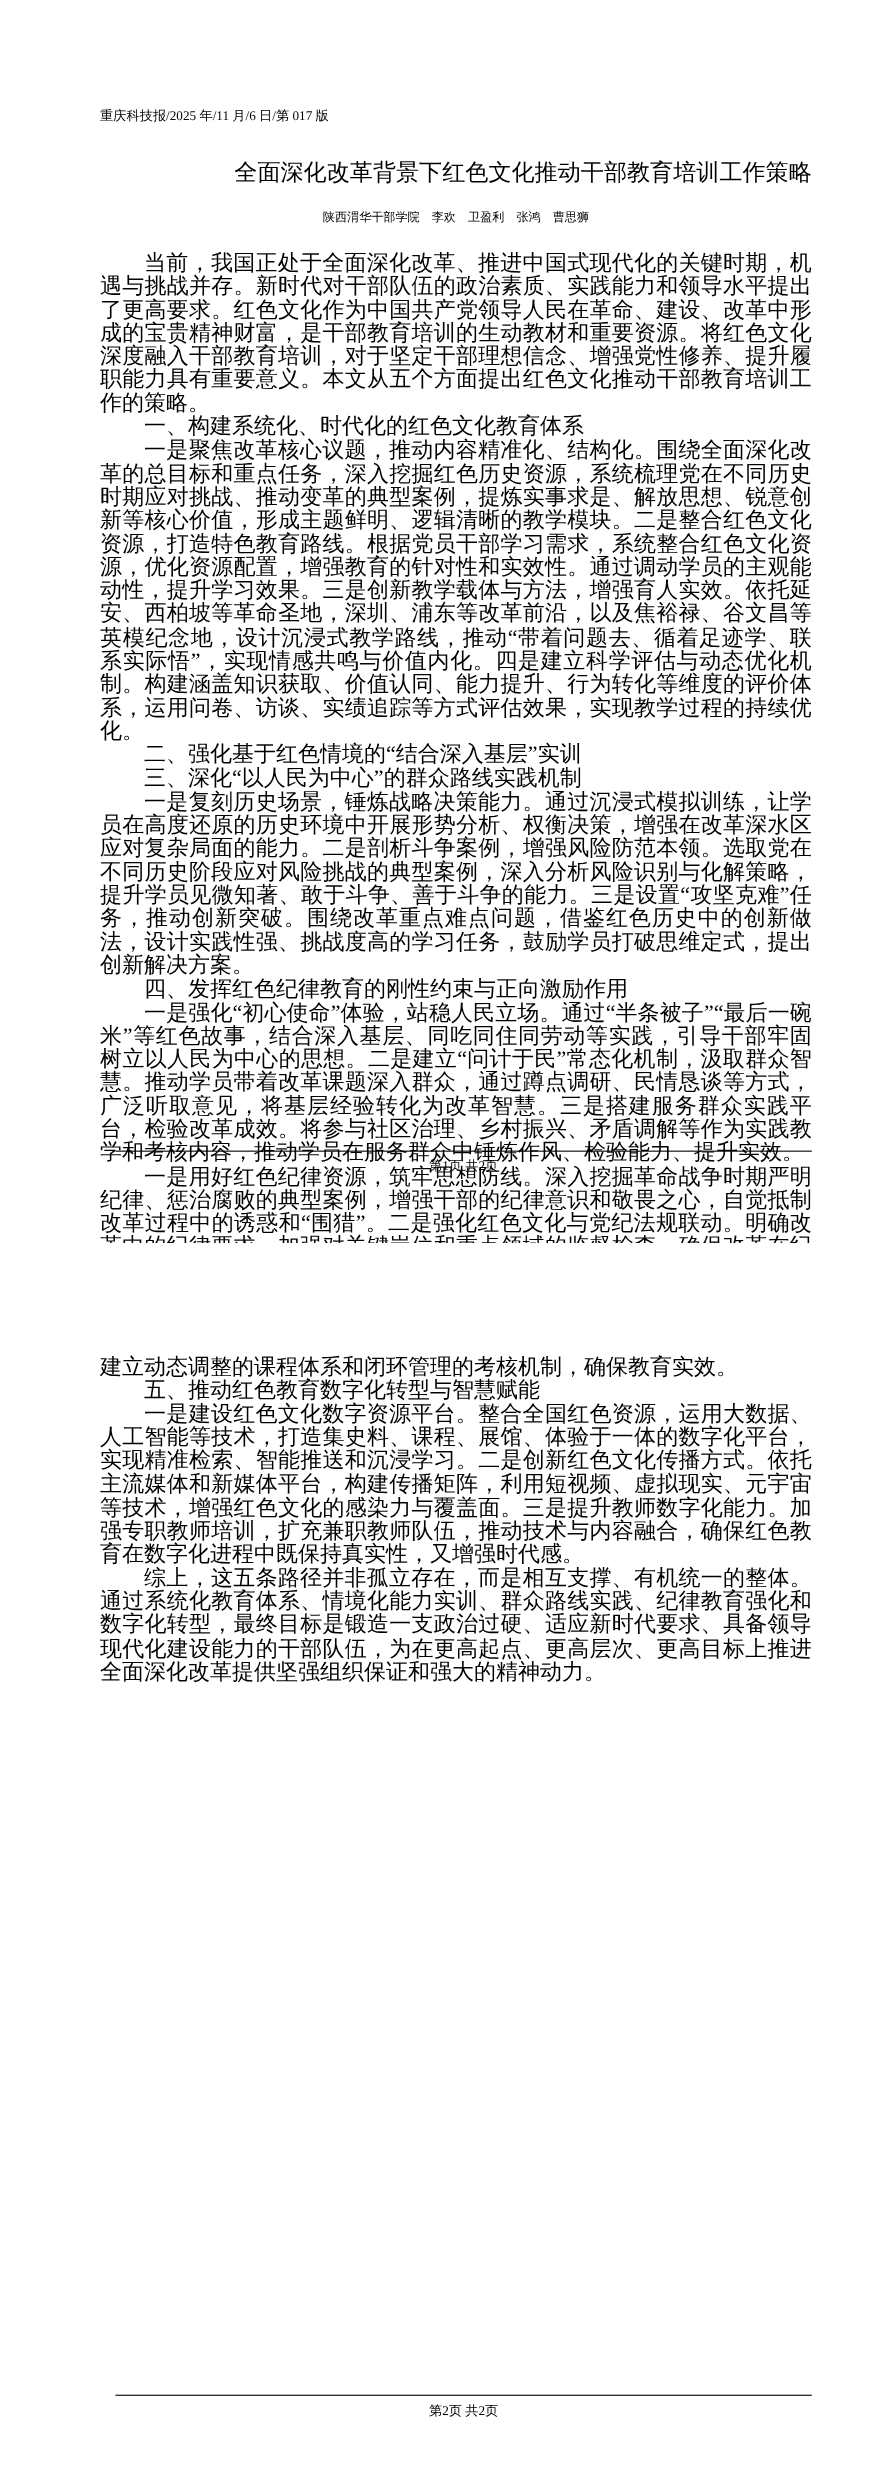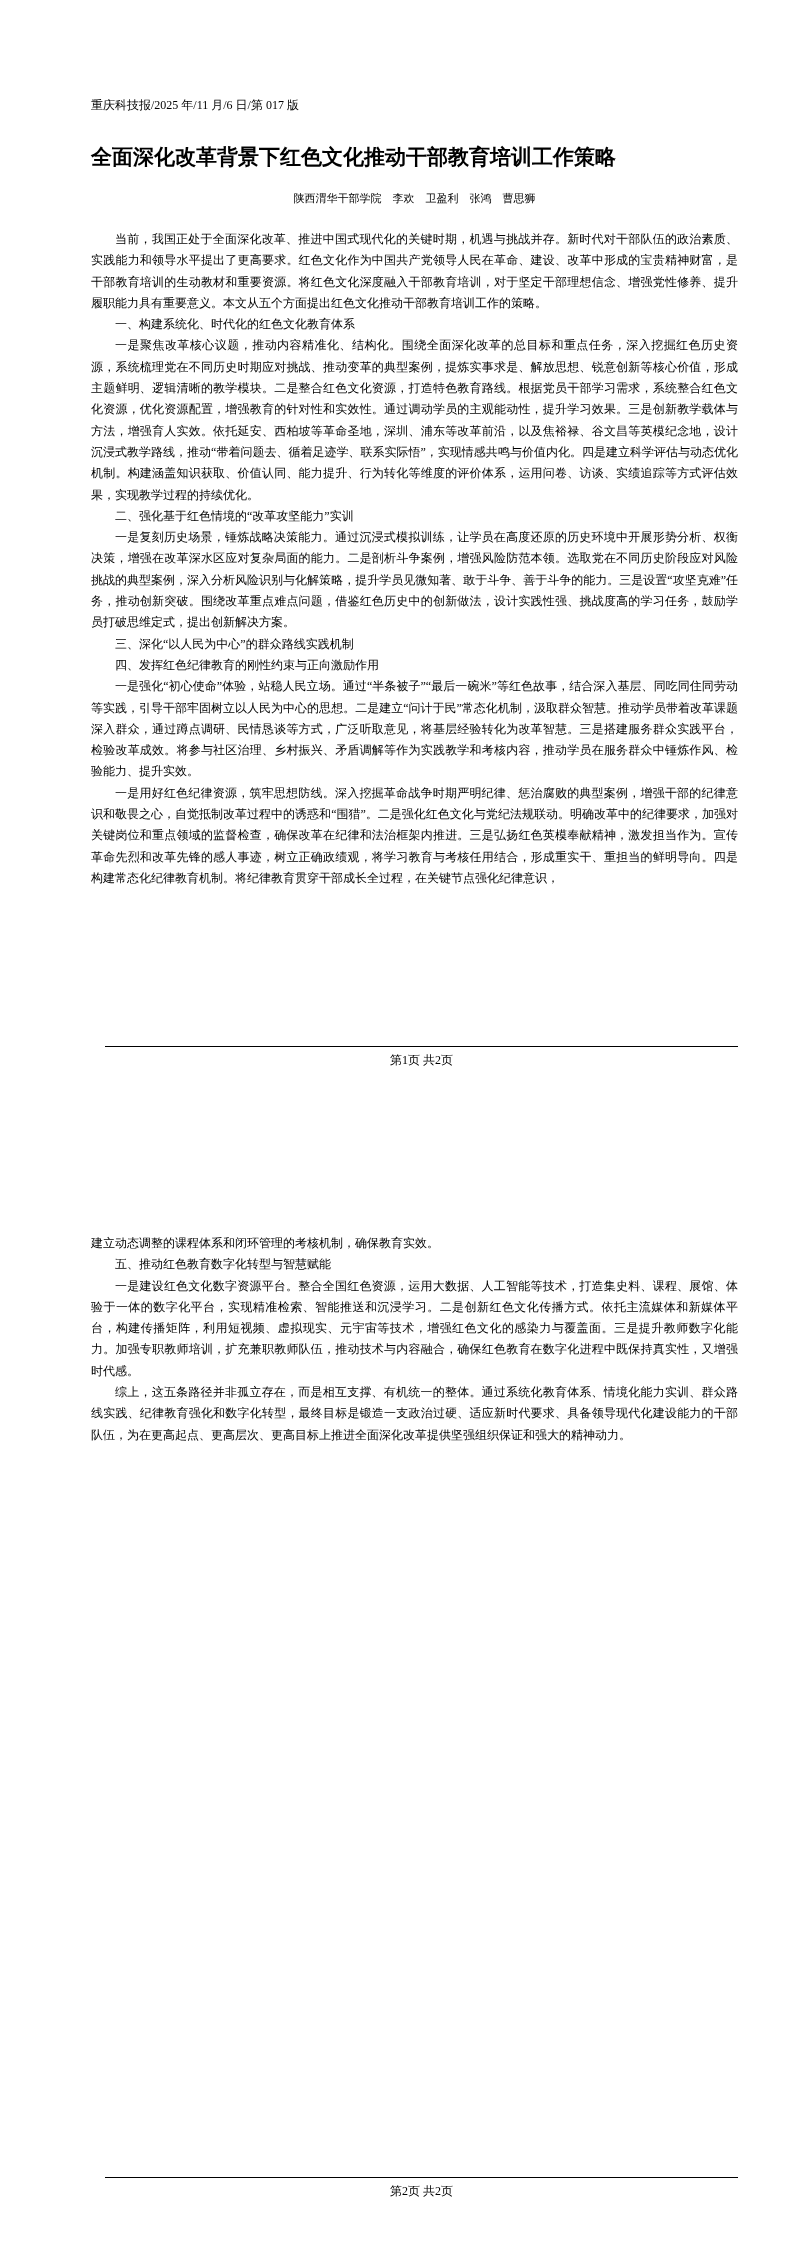--- a/index.html
+++ b/index.html
@@ -22,34 +22,34 @@
   .page-2 .content { padding-top: 103px; }
 
   .masthead {
     font-size: 12px;
     line-height: 21px;
     text-align: left;
   }
   .article-title {
     margin: 26px 0 0 0;
     font-size: 21px;
-    font-weight: bold;
+    font-weight: normal;
     line-height: 30px;
-    text-align: left;
+    text-align: right;
   }
   .authors {
     margin-top: 16px;
     font-size: 11px;
     line-height: 21px;
     text-align: center;
   }
   .body-text { margin-top: 20px; }
   .para {
     margin: 0;
-    font-size: 12px;
+    font-size: 20px;
     line-height: 21.3px;
     text-align: justify;
     text-indent: 2em;
     letter-spacing: 0;
   }
   .para.no-indent { text-indent: 0; }
   .page-footer {
     position: absolute;
     left: 105px;
     right: 62px;
@@ -71,23 +71,23 @@
       <div class="masthead">重庆科技报/2025 年/11 月/6 日/第 017 版</div>
 
       <h1 class="article-title">全面深化改革背景下红色文化推动干部教育培训工作策略</h1>
 
       <div class="authors">陕西渭华干部学院　李欢　卫盈利　张鸿　曹思狮</div>
 
       <div class="body-text">
         <p class="para">当前，我国正处于全面深化改革、推进中国式现代化的关键时期，机遇与挑战并存。新时代对干部队伍的政治素质、实践能力和领导水平提出了更高要求。红色文化作为中国共产党领导人民在革命、建设、改革中形成的宝贵精神财富，是干部教育培训的生动教材和重要资源。将红色文化深度融入干部教育培训，对于坚定干部理想信念、增强党性修养、提升履职能力具有重要意义。本文从五个方面提出红色文化推动干部教育培训工作的策略。</p>
         <p class="para">一、构建系统化、时代化的红色文化教育体系</p>
         <p class="para">一是聚焦改革核心议题，推动内容精准化、结构化。围绕全面深化改革的总目标和重点任务，深入挖掘红色历史资源，系统梳理党在不同历史时期应对挑战、推动变革的典型案例，提炼实事求是、解放思想、锐意创新等核心价值，形成主题鲜明、逻辑清晰的教学模块。二是整合红色文化资源，打造特色教育路线。根据党员干部学习需求，系统整合红色文化资源，优化资源配置，增强教育的针对性和实效性。通过调动学员的主观能动性，提升学习效果。三是创新教学载体与方法，增强育人实效。依托延安、西柏坡等革命圣地，深圳、浦东等改革前沿，以及焦裕禄、谷文昌等英模纪念地，设计沉浸式教学路线，推动“带着问题去、循着足迹学、联系实际悟”，实现情感共鸣与价值内化。四是建立科学评估与动态优化机制。构建涵盖知识获取、价值认同、能力提升、行为转化等维度的评价体系，运用问卷、访谈、实绩追踪等方式评估效果，实现教学过程的持续优化。</p>
-        <p class="para">二、强化基于红色情境的“改革攻坚能力”实训</p>
+        <p class="para">二、强化基于红色情境的“结合深入基层”实训</p>
+        <p class="para">三、深化“以人民为中心”的群众路线实践机制</p>
         <p class="para">一是复刻历史场景，锤炼战略决策能力。通过沉浸式模拟训练，让学员在高度还原的历史环境中开展形势分析、权衡决策，增强在改革深水区应对复杂局面的能力。二是剖析斗争案例，增强风险防范本领。选取党在不同历史阶段应对风险挑战的典型案例，深入分析风险识别与化解策略，提升学员见微知著、敢于斗争、善于斗争的能力。三是设置“攻坚克难”任务，推动创新突破。围绕改革重点难点问题，借鉴红色历史中的创新做法，设计实践性强、挑战度高的学习任务，鼓励学员打破思维定式，提出创新解决方案。</p>
-        <p class="para">三、深化“以人民为中心”的群众路线实践机制</p>
         <p class="para">四、发挥红色纪律教育的刚性约束与正向激励作用</p>
         <p class="para">一是强化“初心使命”体验，站稳人民立场。通过“半条被子”“最后一碗米”等红色故事，结合深入基层、同吃同住同劳动等实践，引导干部牢固树立以人民为中心的思想。二是建立“问计于民”常态化机制，汲取群众智慧。推动学员带着改革课题深入群众，通过蹲点调研、民情恳谈等方式，广泛听取意见，将基层经验转化为改革智慧。三是搭建服务群众实践平台，检验改革成效。将参与社区治理、乡村振兴、矛盾调解等作为实践教学和考核内容，推动学员在服务群众中锤炼作风、检验能力、提升实效。</p>
         <p class="para">一是用好红色纪律资源，筑牢思想防线。深入挖掘革命战争时期严明纪律、惩治腐败的典型案例，增强干部的纪律意识和敬畏之心，自觉抵制改革过程中的诱惑和“围猎”。二是强化红色文化与党纪法规联动。明确改革中的纪律要求，加强对关键岗位和重点领域的监督检查，确保改革在纪律和法治框架内推进。三是弘扬红色英模奉献精神，激发担当作为。宣传革命先烈和改革先锋的感人事迹，树立正确政绩观，将学习教育与考核任用结合，形成重实干、重担当的鲜明导向。四是构建常态化纪律教育机制。将纪律教育贯穿干部成长全过程，在关键节点强化纪律意识，</p>
       </div>
     </div>
 
     <div class="page-footer">
       <span>第1页 共2页</span>
     </div>
   </section>

